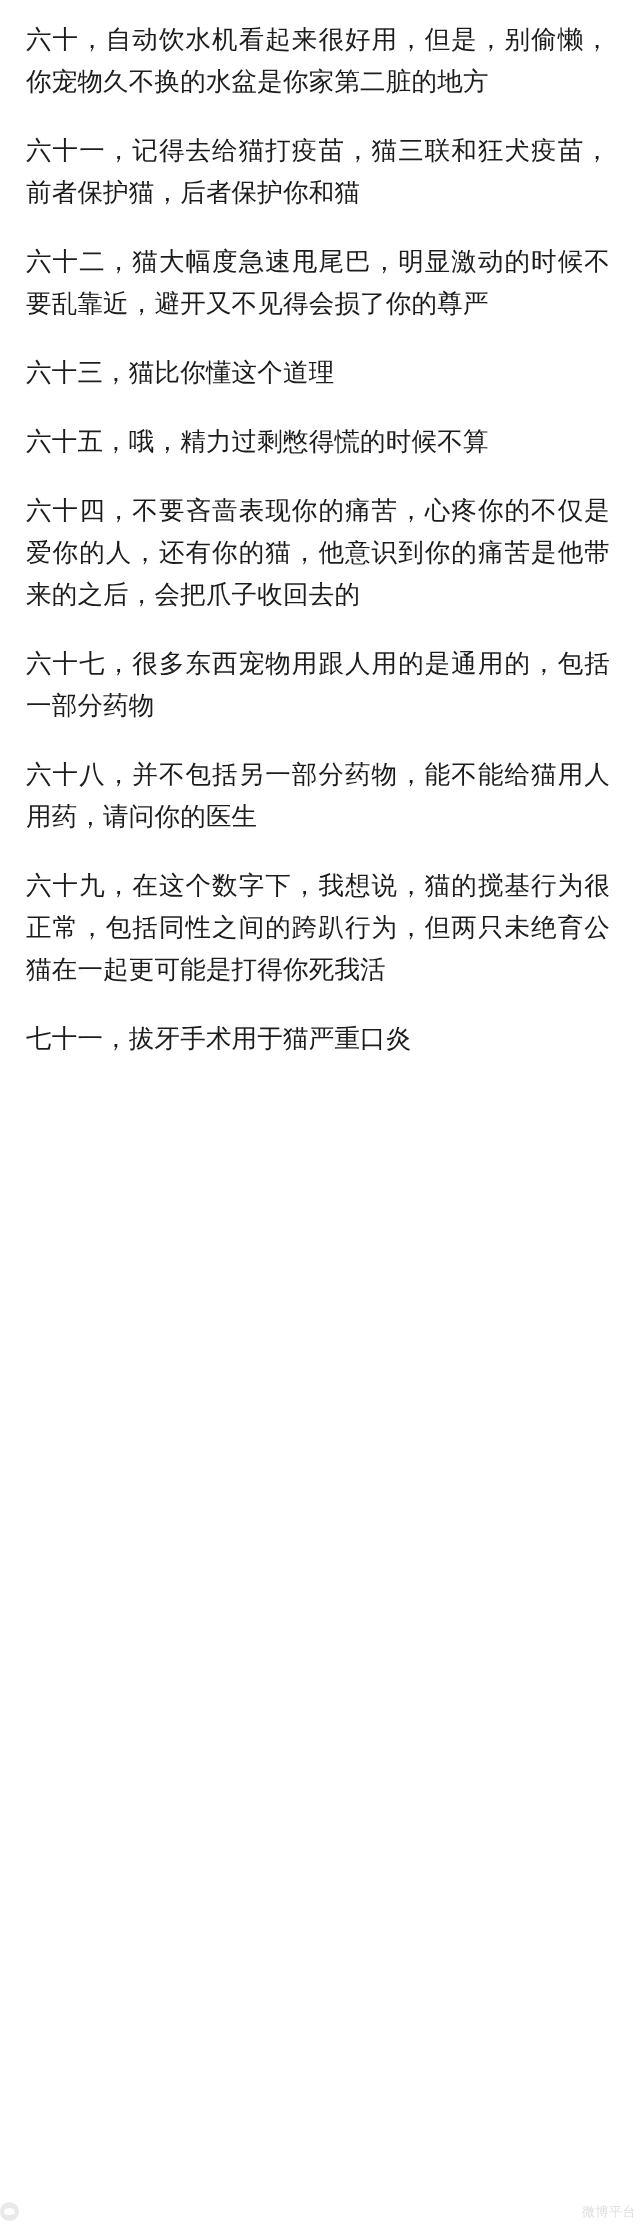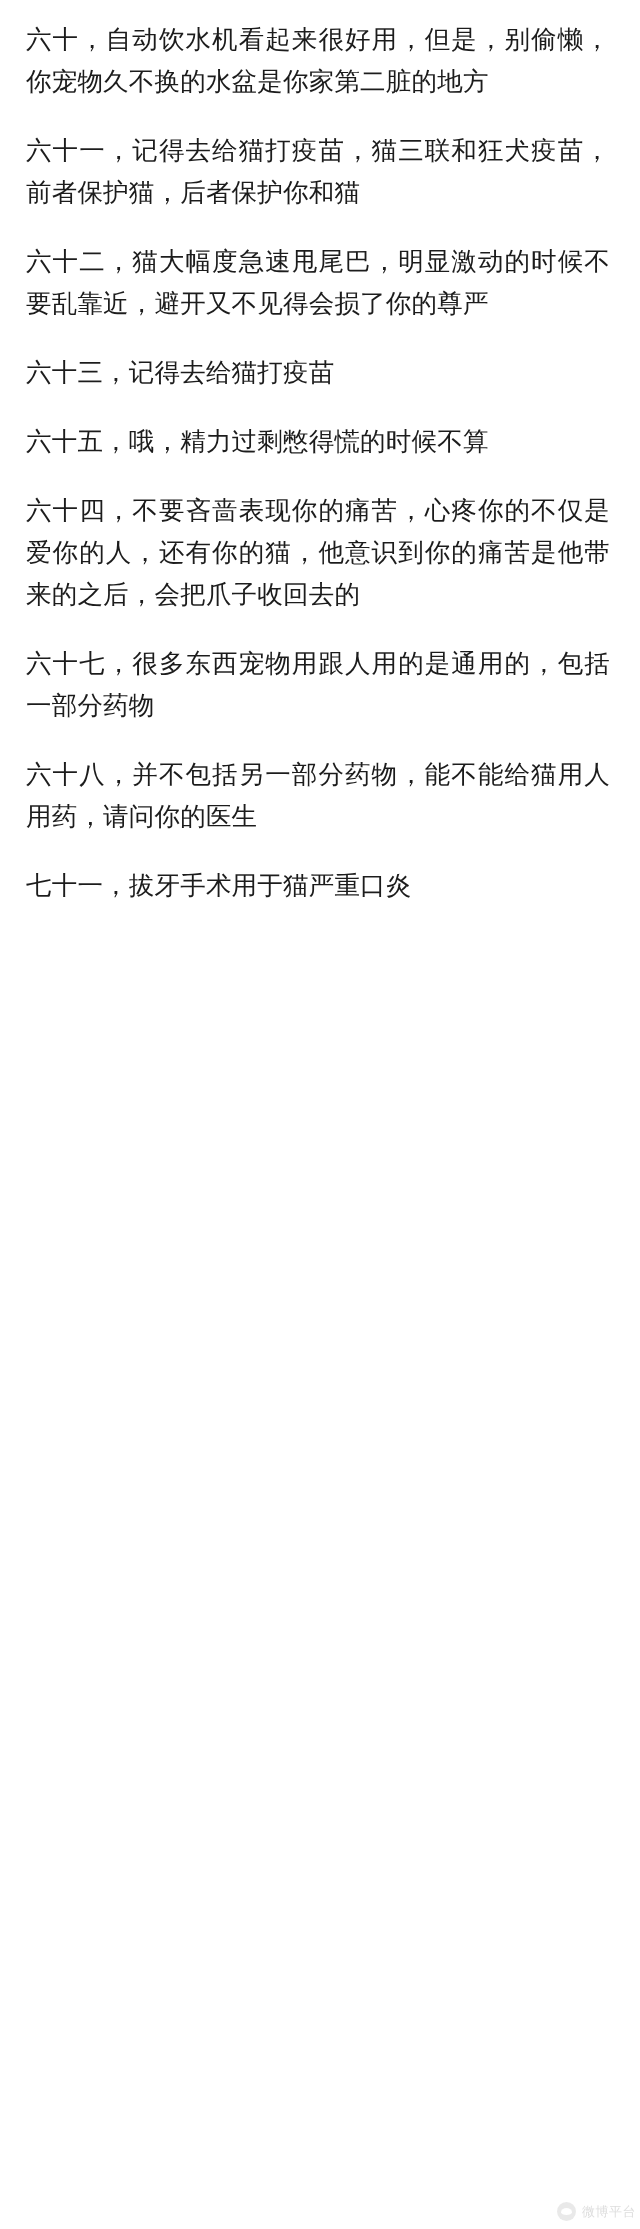--- a/index.html
+++ b/index.html
@@ -36,21 +36,21 @@
   .para:last-of-type {
     margin-bottom: 2px;
   }
   .watermark {
     position: absolute;
     left: 0;
     right: 0;
     bottom: 8px;
     display: flex;
     align-items: center;
-    justify-content: flex-end;
+    justify-content: space-between;
     gap: 6px;
     opacity: 0.55;
   }
   .wm-logo {
     width: 19px;
     height: 19px;
     border-radius: 50%;
     background: #d8d8d8;
     position: relative;
     flex: 0 0 auto;
@@ -73,25 +73,26 @@
   }
 </style>
 </head>
 <body>
 
 <div class="page">
 
   <p class="para">六十，自动饮水机看起来很好用，但是，别偷懒，你宠物久不换的水盆是你家第二脏的地方</p>
   <p class="para">六十一，记得去给猫打疫苗，猫三联和狂犬疫苗，前者保护猫，后者保护你和猫</p>
   <p class="para">六十二，猫大幅度急速甩尾巴，明显激动的时候不要乱靠近，避开又不见得会损了你的尊严</p>
-  <p class="para">六十三，记得去给猫打疫苗</p>
+  <p class="para">六十三，猫比你懂这个道理</p>
   <p class="para">六十五，哦，精力过剩憋得慌的时候不算</p>
   <p class="para">六十四，不要吝啬表现你的痛苦，心疼你的不仅是爱你的人，还有你的猫，他意识到你的痛苦是他带来的之后，会把爪子收回去的</p>
   <p class="para">六十七，很多东西宠物用跟人用的是通用的，包括一部分药物</p>
   <p class="para">六十八，并不包括另一部分药物，能不能给猫用人用药，请问你的医生</p>
+  <p class="para">六十九，在这个数字下，我想说，猫的搅基行为很正常，包括同性之间的跨趴行为，但两只未绝育公猫在一起更可能是打得你死我活</p>
   <p class="para">七十一，拔牙手术用于猫严重口炎</p>
 
   <div class="watermark">
     <span class="wm-logo"></span>
     <span class="wm-text">微博平台</span>
   </div>
 
 </div>
 
 </body></html>

